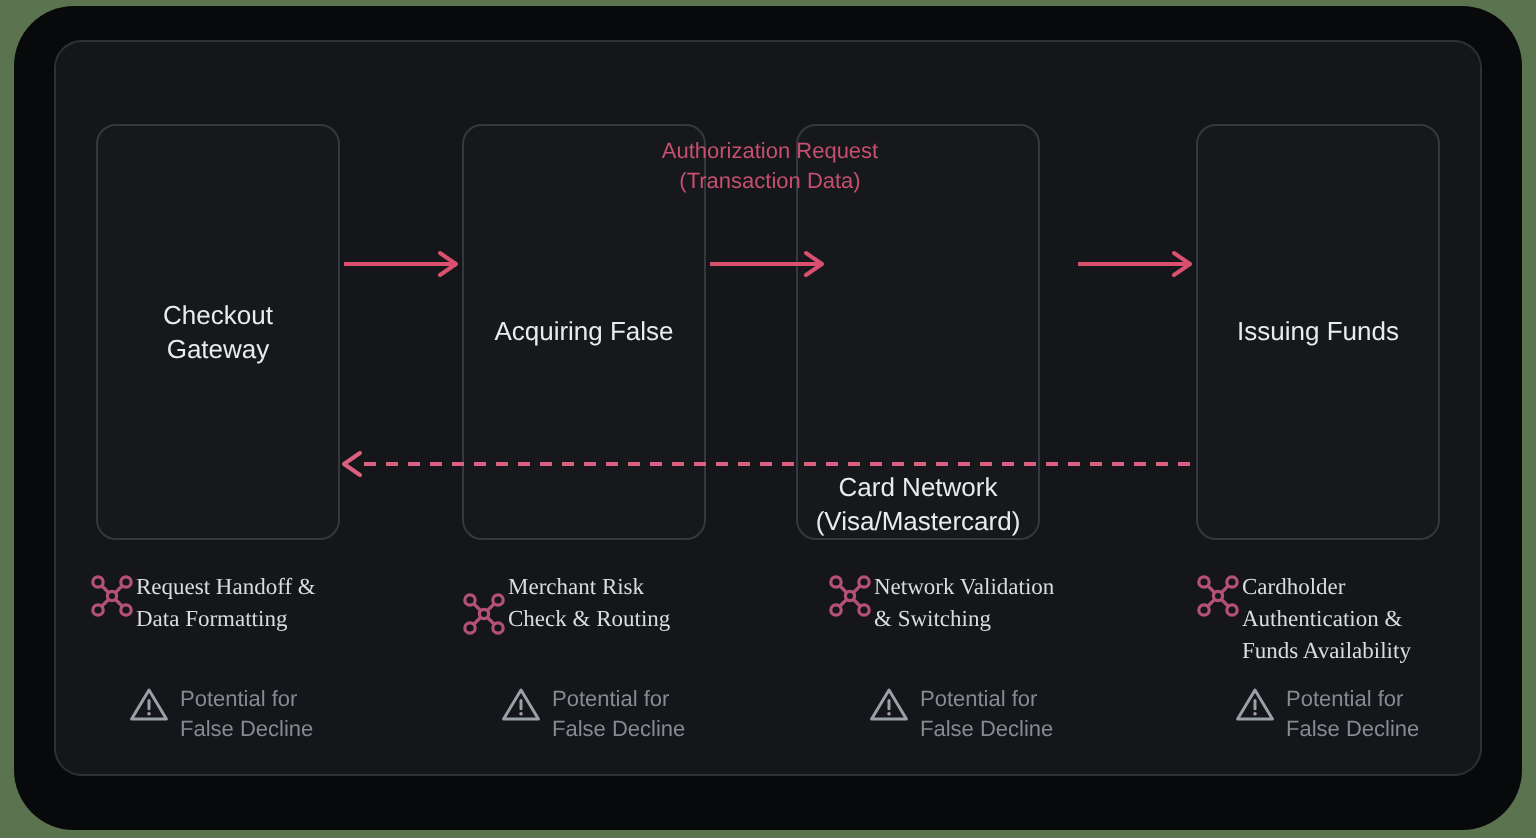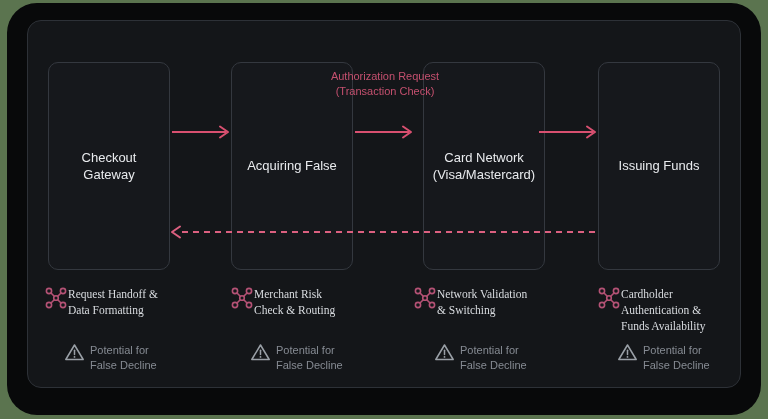--- a/index.html
+++ b/index.html
@@ -34,21 +34,21 @@
   }
   .node-label {
     color: #e9ebee;
     font-size: 13px;
     line-height: 1.32;
     white-space: pre-line;
     padding: 0 6px;
   }
   .node-1 { left: 48px; }
   .node-2 { left: 231px; }
-  .node-3 { left: 423px; }
+  .node-3 { left: 398px; align-items: flex-end; }
   .node-4 { left: 598px; }
   .arrow-svg { position: absolute; overflow: visible; }
   .flow-label {
     position: absolute;
     left: 275px; width: 220px;
     text-align: center;
     color: #c5506f;
     font-size: 11px;
     line-height: 1.35;
     white-space: pre-line;
@@ -64,21 +64,21 @@
     font-family: Liberation Serif, serif;
   }
   .step .txt {
     color: #d9dce0;
     font-size: 11.5px;
     line-height: 1.38;
     white-space: pre-line;
     padding-top: 1px;
   }
   .step-1 { left: 44px; }
-  .step-2 { left: 230px; }
+  .step-2 { left: 230px; align-items: flex-end; }
   .step-3 { left: 413px; }
   .step-4 { left: 597px; }
   .warn {
     position: absolute;
     top: 343px;
     width: 150px;
     display: flex;
     gap: 5px;
     align-items: flex-start;
   }
@@ -128,21 +128,21 @@
     <line x1="1" y1="8" x2="55" y2="8" stroke="#d95070" stroke-width="2"></line>
     <path d="M49,2.5 L57,8 L49,13.5" fill="none" stroke="#d95070" stroke-width="2" stroke-linecap="round" stroke-linejoin="round"></path>
   </svg>
 
   <svg class="arrow-svg" style="left:168px; top:224px;" width="434" height="16">
     <line x1="14" y1="8" x2="432" y2="8" stroke="#dc6080" stroke-width="2" stroke-dasharray="6 5"></line>
     <path d="M12,2.5 L4,8 L12,13.5" fill="none" stroke="#dc6080" stroke-width="2" stroke-linecap="round" stroke-linejoin="round"></path>
   </svg>
 
   <div class="flow-label request">Authorization Request
-(Transaction Check)</div>
+(Transaction Data)</div>
 
   <div class="step step-1">
     <svg class="icon" width="24" height="24" viewBox="0 0 24 24">
       <g stroke="#b45275" stroke-width="1.6" fill="#141619">
         <line x1="12" y1="12" x2="5.5" y2="5.5"></line>
           <line x1="12" y1="12" x2="18.5" y2="5.5"></line>
         <line x1="12" y1="12" x2="5.5" y2="18.5"></line>
           <line x1="12" y1="12" x2="18.5" y2="18.5"></line>
         <circle cx="5" cy="5" r="2.6"></circle>
           <circle cx="19" cy="5" r="2.6"></circle>

